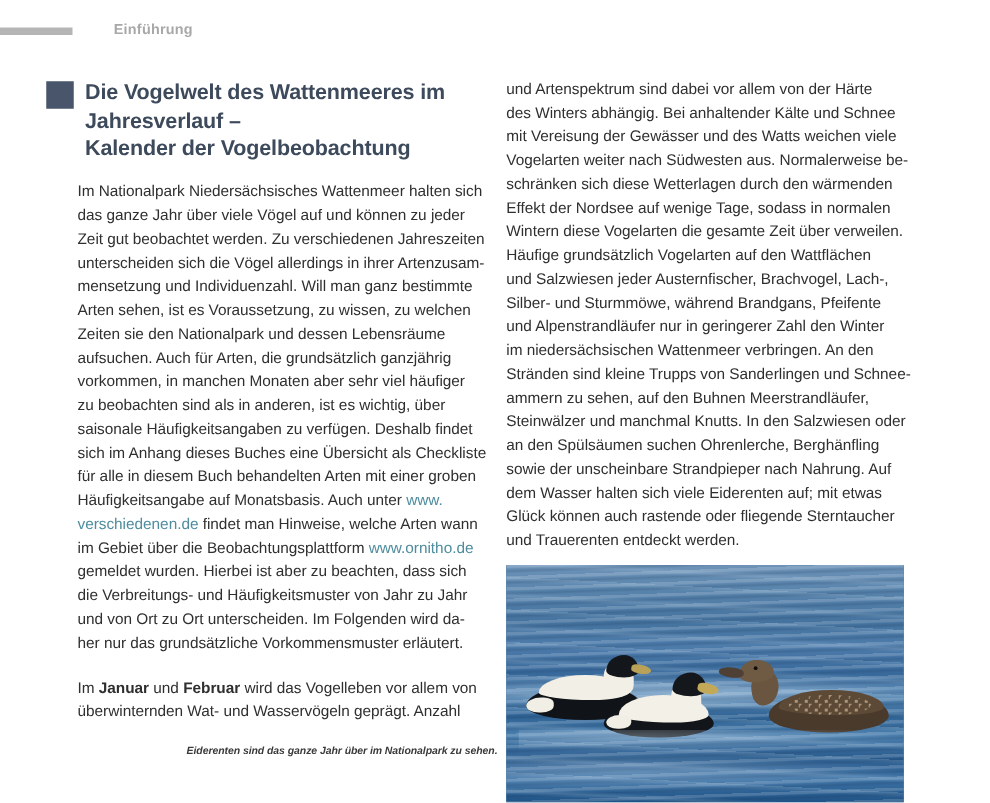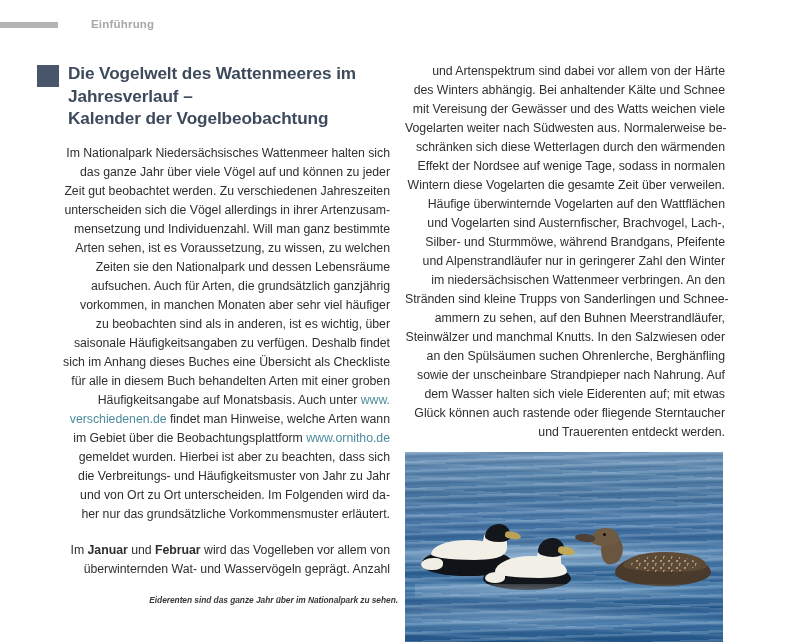--- a/index.html
+++ b/index.html
@@ -69,21 +69,20 @@
     white-space: nowrap;
   }
 
   
   .col {
     position: absolute;
     font-size: 12.3px;
     line-height: 1.545;
     color: #2f2f2f;
     letter-spacing: -0.02px;
-    text-align: right;
   }
   .col-left {
     left: 62px;
     top: 144px;
     width: 328px;
   }
   .col-right {
     left: 405px;
     top: 62px;
     width: 320px;
@@ -366,22 +365,22 @@
 
 <div class="col col-right">
   <p>
     <span class="ln">und Artenspektrum sind dabei vor allem von der Härte</span>
     <span class="ln">des Winters abhängig. Bei anhaltender Kälte und Schnee</span>
     <span class="ln">mit Vereisung der Gewässer und des Watts weichen viele</span>
     <span class="ln">Vogelarten weiter nach Südwesten aus. Normalerweise be-</span>
     <span class="ln">schränken sich diese Wetterlagen durch den wärmenden</span>
     <span class="ln">Effekt der Nordsee auf wenige Tage, sodass in normalen</span>
     <span class="ln">Wintern diese Vogelarten die gesamte Zeit über verweilen.</span>
-    <span class="ln">Häufige überwinternde Vogelarten auf den Wattflächen</span>
-    <span class="ln">und Vogelarten sind Austernfischer, Brachvogel, Lach-,</span>
+    <span class="ln">Häufige grundsätzlich Vogelarten auf den Wattflächen</span>
+    <span class="ln">und Salzwiesen jeder Austernfischer, Brachvogel, Lach-,</span>
     <span class="ln">Silber- und Sturmmöwe, während Brandgans, Pfeifente</span>
     <span class="ln">und Alpenstrandläufer nur in geringerer Zahl den Winter</span>
     <span class="ln">im niedersächsischen Wattenmeer verbringen. An den</span>
     <span class="ln">Stränden sind kleine Trupps von Sanderlingen und Schnee-</span>
     <span class="ln">ammern zu sehen, auf den Buhnen Meerstrandläufer,</span>
     <span class="ln">Steinwälzer und manchmal Knutts. In den Salzwiesen oder</span>
     <span class="ln">an den Spülsäumen suchen Ohrenlerche, Berghänfling</span>
     <span class="ln">sowie der unscheinbare Strandpieper nach Nahrung. Auf</span>
     <span class="ln">dem Wasser halten sich viele Eiderenten auf; mit etwas</span>
     <span class="ln">Glück können auch rastende oder fliegende Sterntaucher</span>

